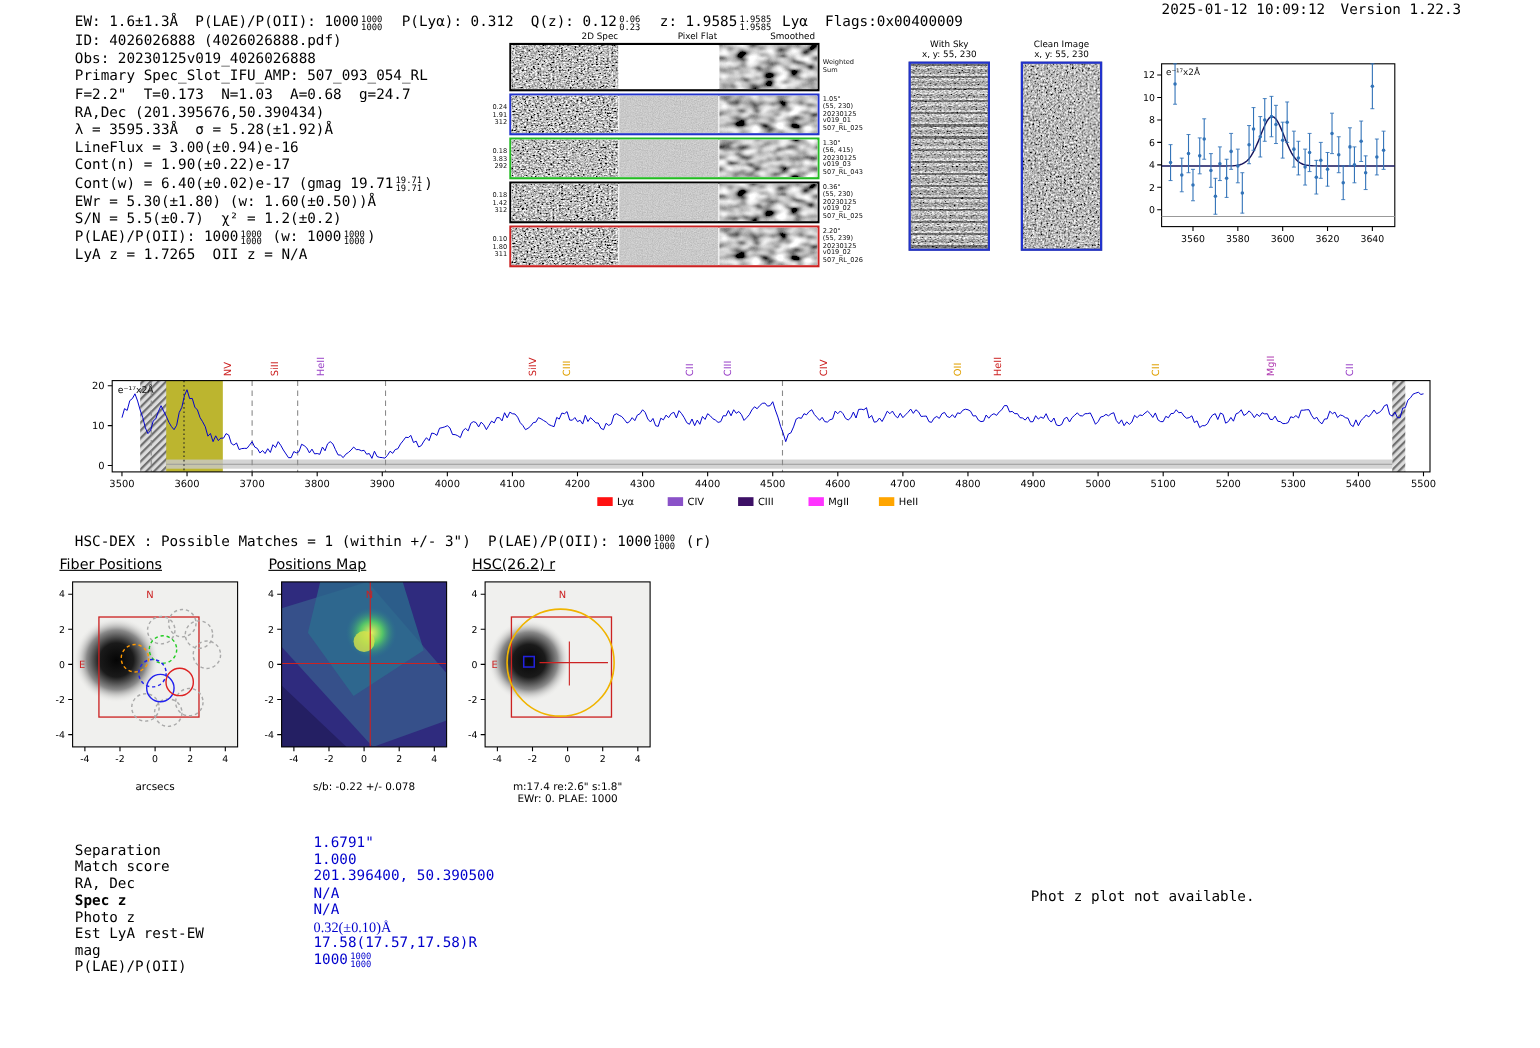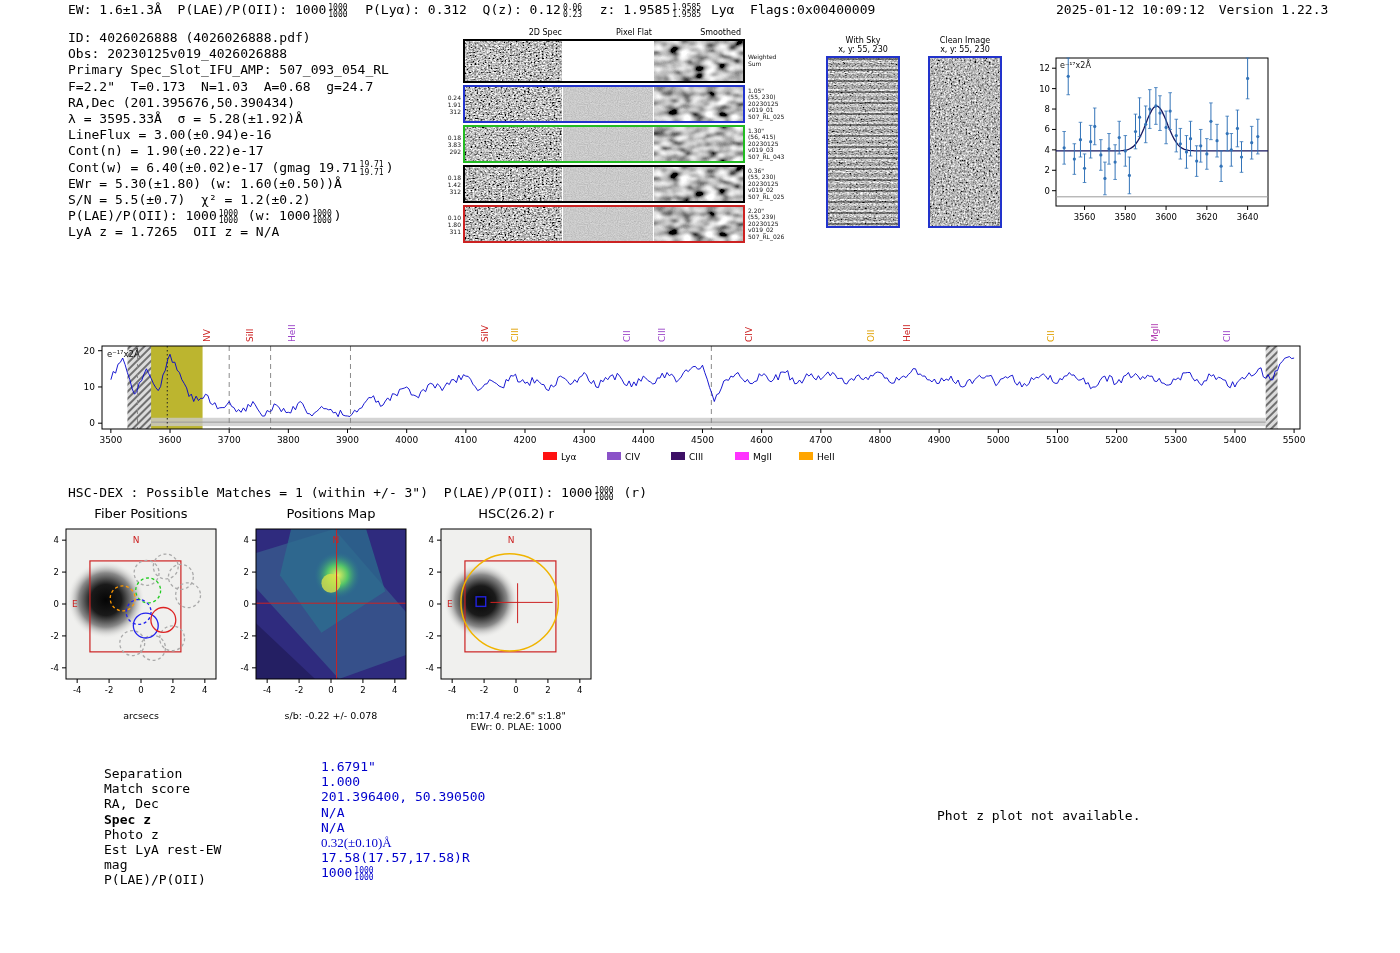--- a/index.html
+++ b/index.html
@@ -1,44 +1,44 @@
 <!DOCTYPE html>
 <html><head>
 <meta charset="utf-8">
 <style>
   *{margin:0;padding:0;box-sizing:border-box;}
   html,body{background:#ffffff;}
   body{width:1400px;height:953px;position:relative;overflow:hidden;font-family:"DejaVu Sans",sans-serif;color:#000;}
   .frac{display:inline-block;vertical-align:-3px;font-size:8px;line-height:7.5px;margin:0 2px;text-align:left;}
   .frac span{display:block;}
-  #topline{position:absolute;left:68px;top:2px;font:13px "DejaVu Sans Mono",monospace;white-space:pre;}
+  #topline{position:absolute;left:68px;top:13px;font:13px "DejaVu Sans Mono",monospace;white-space:pre;}
   #timestamp{position:absolute;left:1056px;top:2px;font:13px "DejaVu Sans Mono",monospace;white-space:pre;}
   #info-block{position:absolute;left:68px;top:30px;font:13px "DejaVu Sans Mono",monospace;}
   #info-block .iline{height:16.2px;white-space:pre;}
   #cutouts2d{position:absolute;left:443px;top:28px;}
   .c2d-hdr{display:flex;margin-left:22px;font:8px "DejaVu Sans",sans-serif;margin-bottom:2px;}
   .c2d-hdr div{text-align:right;}
   .c2d-row{display:flex;align-items:stretch;margin-bottom:2px;}
   .c2d-left{width:20px;font:6px "DejaVu Sans",sans-serif;text-align:right;padding-right:2px;color:#111;display:flex;flex-direction:column;justify-content:center;line-height:7px;}
   .c2d-grp{display:flex;border:2px solid #000;background:#fff;}
   .c2d-strip{margin-right:1px;background:#fff;}
   .c2d-strip:last-child{margin-right:0;}
   .c2d-strip svg{display:block;}
   .c2d-right{width:52px;font:6px "DejaVu Sans",sans-serif;color:#111;padding-left:3px;line-height:6.6px;display:flex;flex-direction:column;justify-content:center;}
   .skypanel{position:absolute;top:36px;width:74px;text-align:center;font:8px "DejaVu Sans",sans-serif;line-height:9px;}
   .sky-body{position:relative;height:172px;border:2px solid #2233cc;overflow:hidden;margin-top:2px;background:#909090;}
   .sky-stripes{position:absolute;inset:0;background:repeating-linear-gradient(180deg, rgba(0,0,0,0.40) 0 2px, rgba(255,255,255,0.18) 2px 5px, rgba(0,0,0,0.12) 5px 9px, rgba(255,255,255,0.30) 9px 11px);}
   #zoomplot{position:absolute;left:1020px;top:44px;}
   #mainspec{position:absolute;left:60px;top:288px;}
   #hscline{position:absolute;left:68px;top:485px;font:13px "DejaVu Sans Mono",monospace;white-space:pre;}
   .panel{position:absolute;top:506px;width:192px;}
-  .panel-title{text-align:center;padding-left:18px;font:13px "DejaVu Sans",sans-serif;height:17px;}
+  .panel-title{text-align:left;padding-left:18px;font:13px "DejaVu Sans",sans-serif;height:17px;text-decoration:underline;}
   .panel-xlabel{ text-align:center;padding-left:18px;font:9.5px "DejaVu Sans",sans-serif;margin-top:1px;}
   .panel-xlabel2{text-align:center;padding-left:18px;font:9.5px "DejaVu Sans",sans-serif;}
-  #matchtable{position:absolute;left:68px;top:766px;font:13px "DejaVu Sans Mono",monospace;height:140px;width:480px;margin-left:36px;}
+  #matchtable{position:absolute;left:68px;top:766px;font:13px "DejaVu Sans Mono",monospace;height:140px;width:480px;}
   .mt-label{position:absolute;left:0;white-space:pre;}
   .mt-value{position:absolute;left:217px;color:#0000cc;white-space:pre;}
   #photz{position:absolute;left:937px;top:808px;font:13px "DejaVu Sans Mono",monospace;}
 </style>
 </head>
 <body>
 
 <svg width="0" height="0" style="position:absolute" aria-hidden="true">
   <defs>
     <filter id="f-n1" x="0" y="0" width="100%" height="100%">

